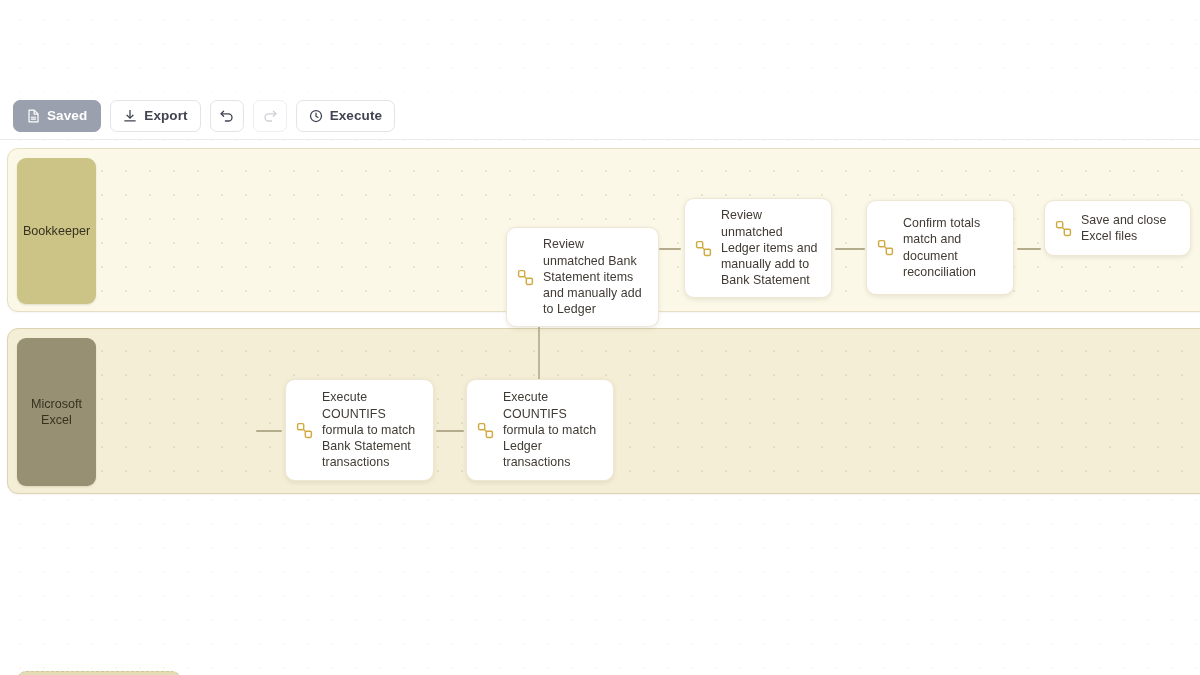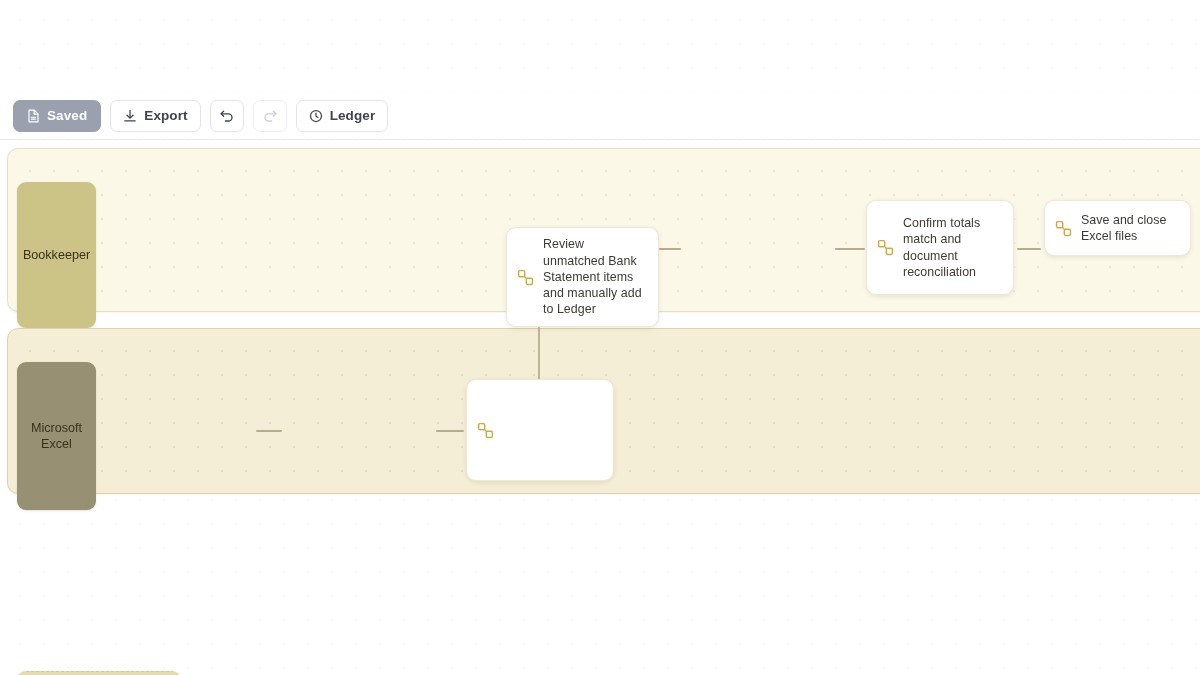--- a/index.html
+++ b/index.html
@@ -109,21 +109,20 @@
     display: flex;
     align-items: center;
     justify-content: center;
     text-align: center;
     padding: 6px;
     font-size: 12.6px;
     line-height: 16px;
     color: #37321f;
     box-shadow: 0 1px 2px rgba(110,100,60,.18);
     cursor: pointer;
-    margin-top: 24px;
   }
   .lane-1 .lane-header { background: #ccc486; }
   .lane-2 .lane-header { background: #989073; justify-content: center; }
 
   
   .card {
     position: absolute;
     background: #ffffff;
     border: 1px solid #efe7d4;
     border-radius: 10px;
@@ -220,21 +219,21 @@
       </span>
     </div>
 
     <div class="tb-btn">
       <span class="tb-ico">
         <svg width="14" height="14" viewBox="0 0 14 14" fill="none">
           <circle cx="7" cy="7" r="5.5" stroke="#3f4450" stroke-width="1.25"></circle>
           <path d="M7 4.1V7.2l2 1.3" stroke="#3f4450" stroke-width="1.25" stroke-linecap="round" stroke-linejoin="round"></path>
         </svg>
       </span>
-      <span>Ledger</span>
+      <span>Execute</span>
     </div>
   </div>
   <div id="toolbar-divider"></div>
 
   <div id="canvas">
 
     <div class="lane lane-1" style="top:8px; height:164px;">
       <div class="lane-header" style="height:146px;">
         <span>Bookkeeper</span>
       </div>
@@ -261,20 +260,30 @@
       <span class="card-icon">
         <svg width="17" height="17" viewBox="0 0 17 17" fill="none">
           <rect x="1.6" y="1.6" width="6.1" height="6.1" rx="1.3" stroke="#d0a93f" stroke-width="1.45"></rect>
           <rect x="9.3" y="9.3" width="6.1" height="6.1" rx="1.3" stroke="#d0a93f" stroke-width="1.45"></rect>
           <path d="M7.8 7.8 9.2 9.2" stroke="#d0a93f" stroke-width="1.35" stroke-linecap="round"></path>
         </svg>
       </span>
       <span class="card-label">Review unmatched Bank Statement items and manually add to Ledger</span>
     </div>
 
+    <div class="card" style="left:684px; top:58px; width:148px; height:100px;">
+      <span class="card-icon">
+        <svg width="17" height="17" viewBox="0 0 17 17" fill="none">
+          <rect x="1.6" y="1.6" width="6.1" height="6.1" rx="1.3" stroke="#d0a93f" stroke-width="1.45"></rect>
+          <rect x="9.3" y="9.3" width="6.1" height="6.1" rx="1.3" stroke="#d0a93f" stroke-width="1.45"></rect>
+          <path d="M7.8 7.8 9.2 9.2" stroke="#d0a93f" stroke-width="1.35" stroke-linecap="round"></path>
+        </svg>
+      </span>
+      <span class="card-label">Review unmatched Ledger items and manually add to Bank Statement</span>
+    </div>
 
     <div class="card" style="left:1044px; top:60px; width:147px; height:56px;">
       <span class="card-icon">
         <svg width="17" height="17" viewBox="0 0 17 17" fill="none">
           <rect x="1.6" y="1.6" width="6.1" height="6.1" rx="1.3" stroke="#d0a93f" stroke-width="1.45"></rect>
           <rect x="9.3" y="9.3" width="6.1" height="6.1" rx="1.3" stroke="#d0a93f" stroke-width="1.45"></rect>
           <path d="M7.8 7.8 9.2 9.2" stroke="#d0a93f" stroke-width="1.35" stroke-linecap="round"></path>
         </svg>
       </span>
       <span class="card-label">Save and close Excel files</span>
@@ -285,29 +294,40 @@
         <svg width="17" height="17" viewBox="0 0 17 17" fill="none">
           <rect x="1.6" y="1.6" width="6.1" height="6.1" rx="1.3" stroke="#d0a93f" stroke-width="1.45"></rect>
           <rect x="9.3" y="9.3" width="6.1" height="6.1" rx="1.3" stroke="#d0a93f" stroke-width="1.45"></rect>
           <path d="M7.8 7.8 9.2 9.2" stroke="#d0a93f" stroke-width="1.35" stroke-linecap="round"></path>
         </svg>
       </span>
       <span class="card-label">Confirm totals match and document reconciliation</span>
     </div>
 
 
+    <div class="card" style="left:285px; top:239px; width:149px; height:102px;">
+      <span class="card-icon">
+        <svg width="17" height="17" viewBox="0 0 17 17" fill="none">
+          <rect x="1.6" y="1.6" width="6.1" height="6.1" rx="1.3" stroke="#d0a93f" stroke-width="1.45"></rect>
+          <rect x="9.3" y="9.3" width="6.1" height="6.1" rx="1.3" stroke="#d0a93f" stroke-width="1.45"></rect>
+          <path d="M7.8 7.8 9.2 9.2" stroke="#d0a93f" stroke-width="1.35" stroke-linecap="round"></path>
+        </svg>
+      </span>
+      <span class="card-label">Execute COUNTIFS formula to match Bank Statement transactions</span>
+    </div>
 
     <div class="card" style="left:466px; top:239px; width:148px; height:102px;">
       <span class="card-icon">
         <svg width="17" height="17" viewBox="0 0 17 17" fill="none">
           <rect x="1.6" y="1.6" width="6.1" height="6.1" rx="1.3" stroke="#d0a93f" stroke-width="1.45"></rect>
           <rect x="9.3" y="9.3" width="6.1" height="6.1" rx="1.3" stroke="#d0a93f" stroke-width="1.45"></rect>
           <path d="M7.8 7.8 9.2 9.2" stroke="#d0a93f" stroke-width="1.35" stroke-linecap="round"></path>
         </svg>
       </span>
+      <span class="card-label">Execute COUNTIFS formula to match Ledger transactions</span>
     </div>
 
     <div id="add-swimlane">
       
     </div>
 
   </div>
 </div>
 
 </body></html>

